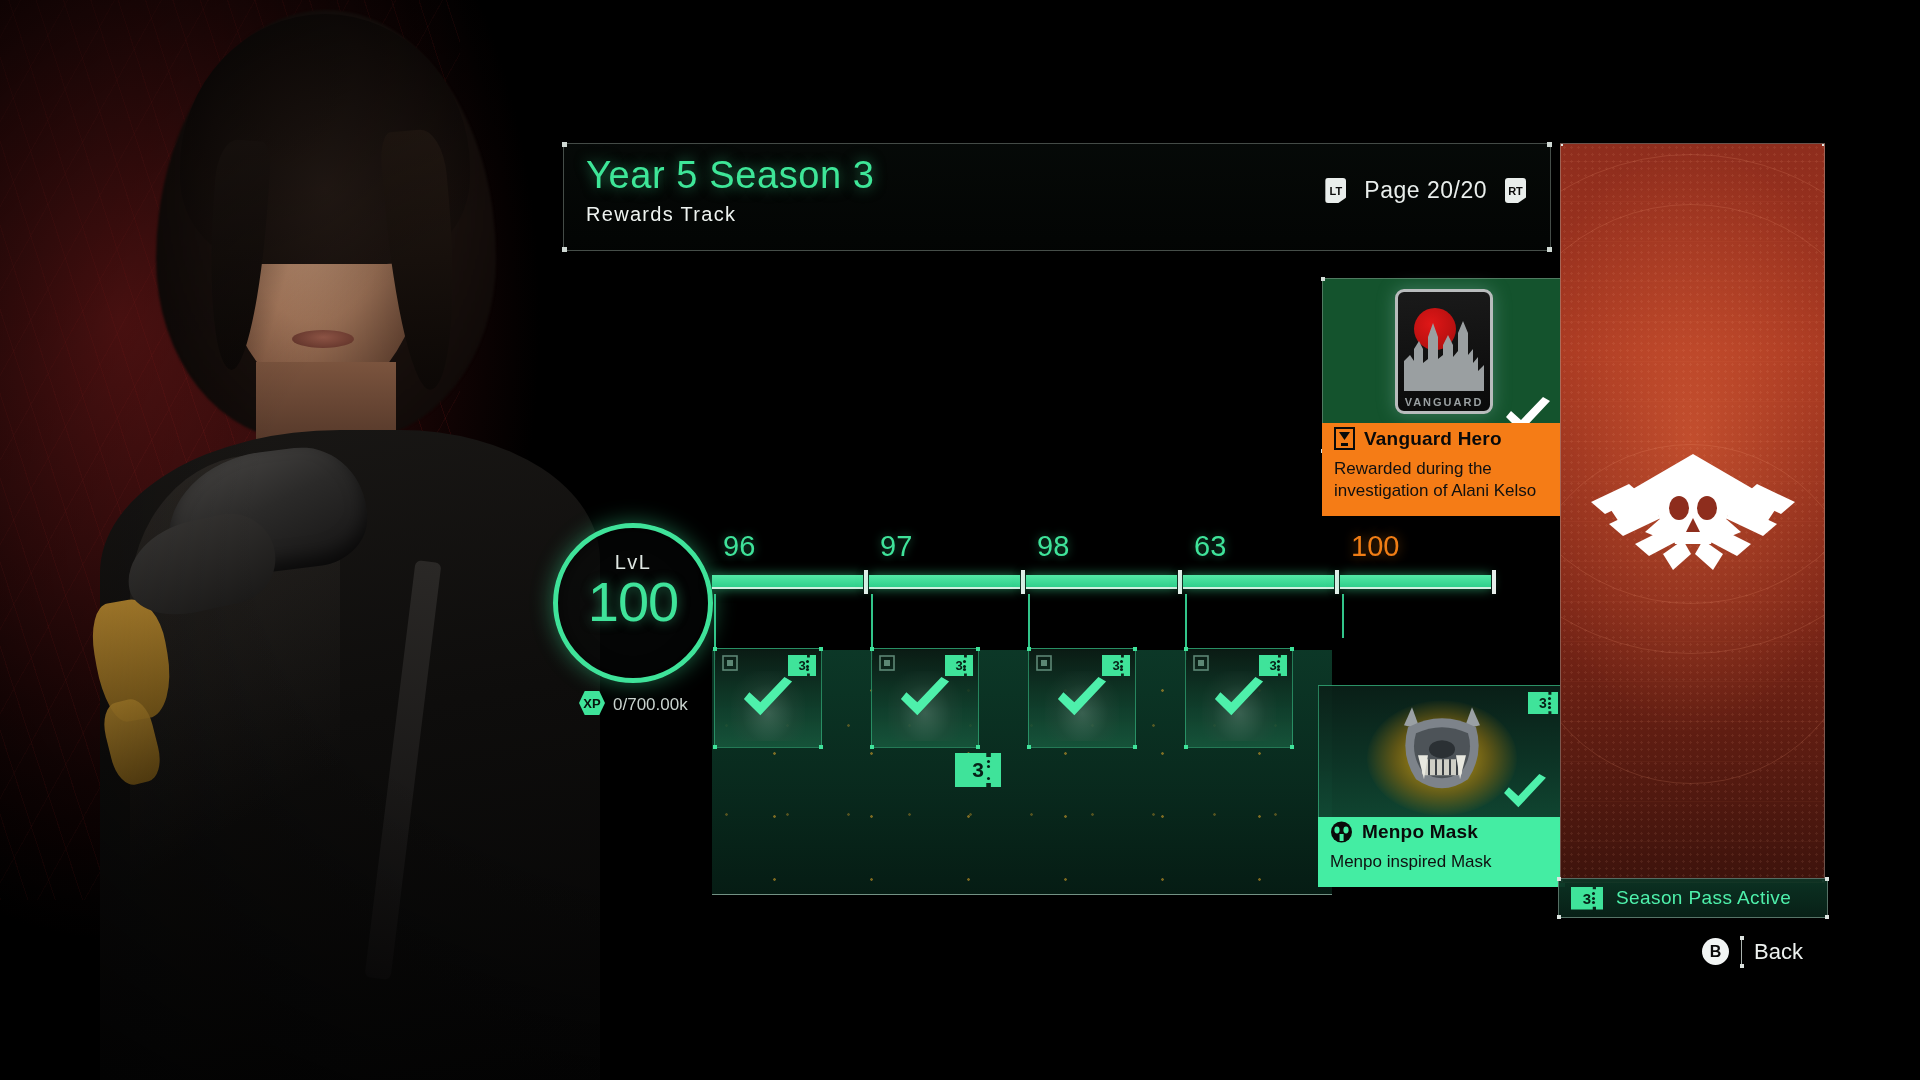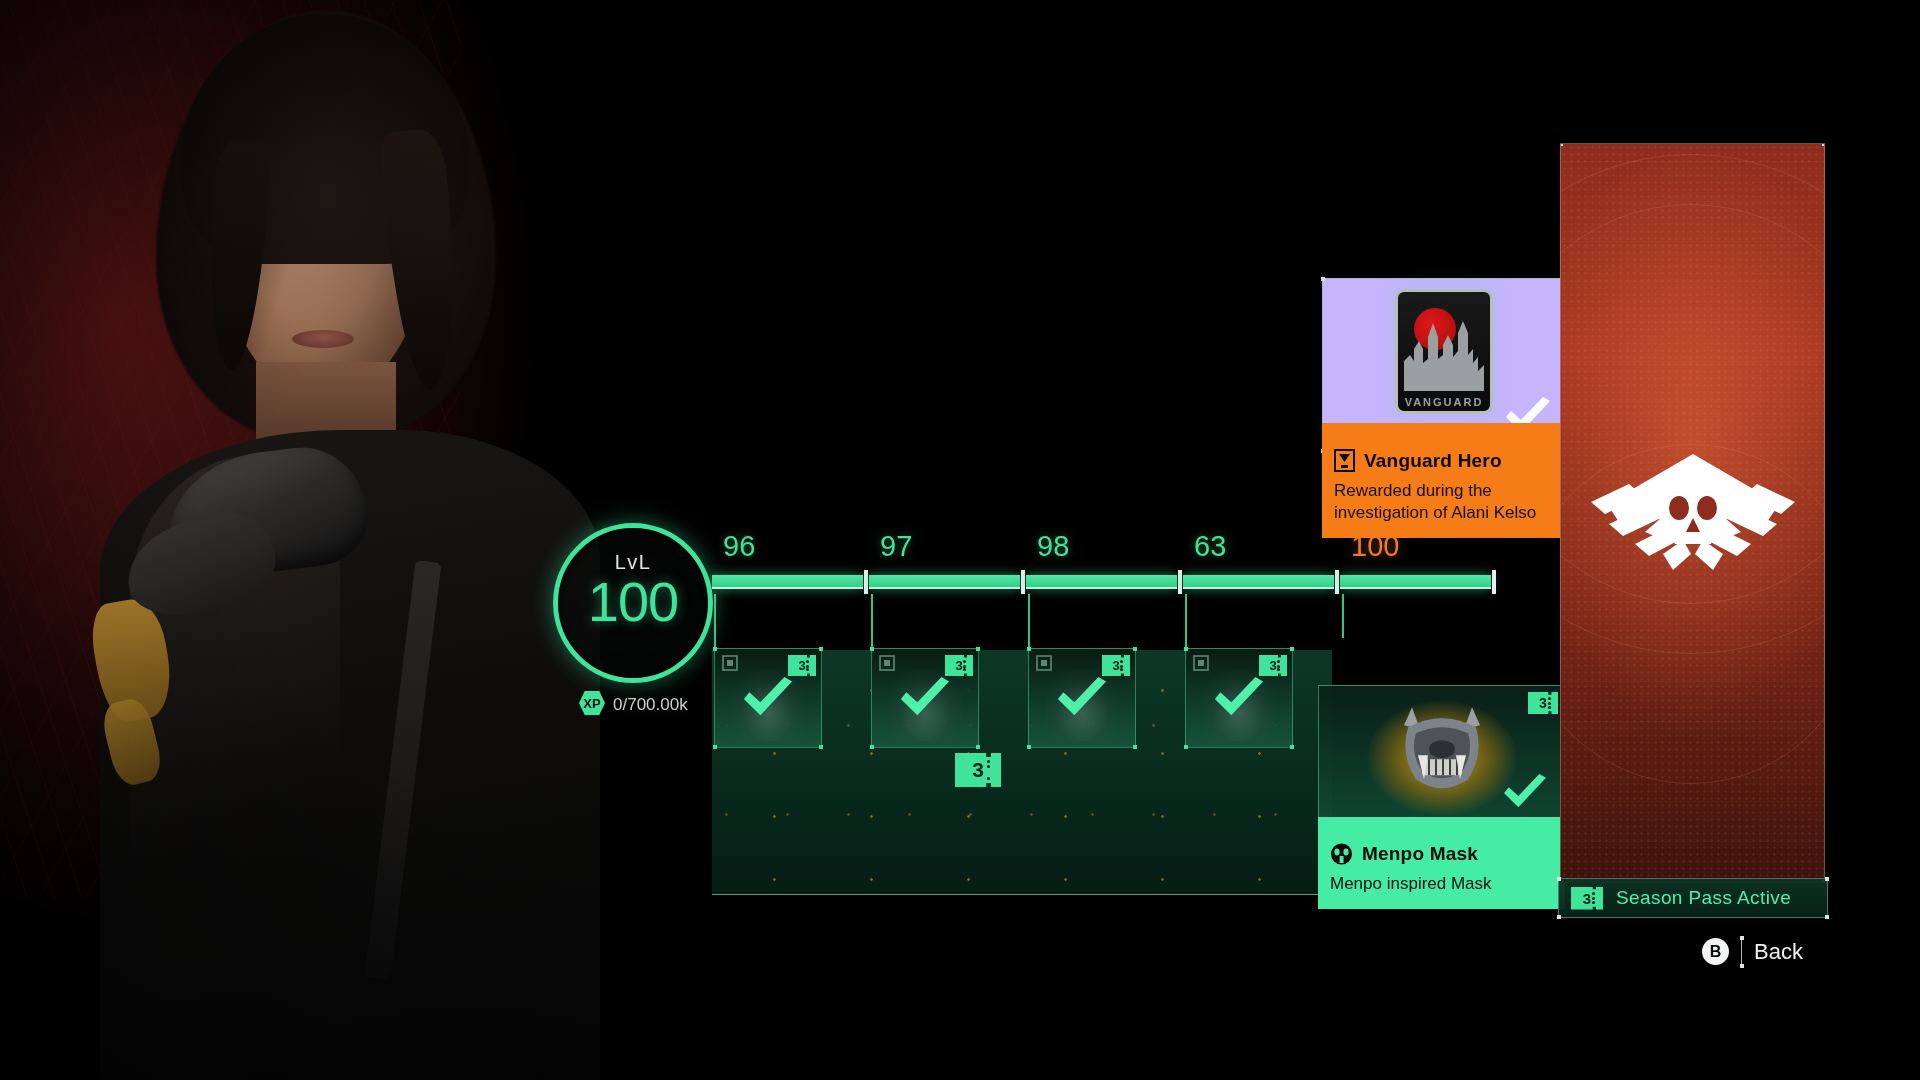--- a/index.html
+++ b/index.html
@@ -241,21 +241,21 @@
   .ticket-ico::before, .ticket-ico::after{
     content:""; position:absolute; right:25%; width:3px; height:3px;
     background:#062117; border-radius:50%;
   }
   .ticket-ico::before{ top:22%; box-shadow:0 5px 0 #062117; }
   .ticket-ico::after{ bottom:22%; }
 
   
   .vg-tile{
     position:absolute; left:1322px; top:278px; width:243px; height:174px;
-    background:#c4b5fd; border:1px solid rgba(150,170,160,.45);
+    background:#14532d; border:1px solid rgba(150,170,160,.45);
   }
   .vg-tile .corner{ position:absolute; width:4px; height:4px; background:#d5ded9; }
   .vg-tile .c-tl{left:-2px;top:-2px;} .vg-tile .c-tr{right:-2px;top:-2px;}
   .vg-tile .c-bl{left:-2px;bottom:-2px;} .vg-tile .c-br{right:-2px;bottom:-2px;}
   .vg-art{
     position:absolute; left:72px; top:10px; width:98px; height:125px;
     background: linear-gradient(175deg,#1a1a1a,#0a0a0a);
     border:3px solid #b9bcbd; border-radius:9px; overflow:hidden;
     box-shadow: 0 0 18px rgba(150,200,190,.35);
   }
@@ -263,21 +263,21 @@
     border-radius:50%; background: radial-gradient(circle at 40% 38%, #e01717, #a50d0d); }
   .vg-sky{ position:absolute; inset:0; background: linear-gradient(180deg,#151515 0%, #101010 70%); z-index:-1;}
   .vg-skyline{ position:absolute; left:4px; bottom:20px; width:90px; height:76px; }
   .vg-word{
     position:absolute; left:0; bottom:3px; width:100%; text-align:center;
     font-size:11px; letter-spacing:2px; color:#9aa0a2; font-weight:bold;
   }
   .vg-check{ position:absolute; right:10px; bottom:12px; }
 
   .info-card{
-    position:absolute; width:243px; padding:26px 12px 14px 12px;
+    position:absolute; width:243px; padding:4px 12px 14px 12px;
   }
   .info-card.orange{ left:1322px; top:423px; background:#f57c16; }
   .info-card.green{ left:1318px; top:817px; background:#44eda3; width:247px; }
   .info-title-row{ display:flex; align-items:center; gap:9px; margin-bottom:8px; }
   .info-title{ font-size:19px; font-weight:bold; color:#0a0a0a; letter-spacing:.2px;}
   .info-desc{ font-size:17px; color:#101010; line-height:1.28; }
 
   
   .mask-tile{
     position:absolute; left:1318px; top:685px; width:247px; height:140px;
@@ -368,20 +368,35 @@
     <div class="jacket"></div>
     <div class="jacket-hi"></div>
     <div class="gold-trim"></div>
     <div class="gold-trim2"></div>
     <div class="pauldron"></div>
     <div class="pauldron2"></div>
     <div class="strap"></div>
   </div>
   <div class="bg-vignette"></div>
 
+  <div class="header">
+    <span class="corner c-tl"></span>
+    <span class="corner c-tr"></span>
+    <span class="corner c-bl"></span>
+    <span class="corner c-br"></span>
+
+    <div class="season-title">Year 5 Season 3</div>
+    <div class="season-sub">Rewards Track</div>
+
+    <div class="page-indicator">
+      <div class="trigger-btn">LT</div>
+      <div class="pg-text">Page 20/20</div>
+      <div class="trigger-btn">RT</div>
+    </div>
+  </div>
 
   <div class="lvl-wrap">
     <div class="lvl-ring"></div>
     <div class="lvl-label">LvL</div>
     <div class="lvl-value">100</div>
     <div class="xp-row">
       <div class="xp-badge">XP</div>
       <div class="xp-text">0/700.00k</div>
     </div>
   </div>

